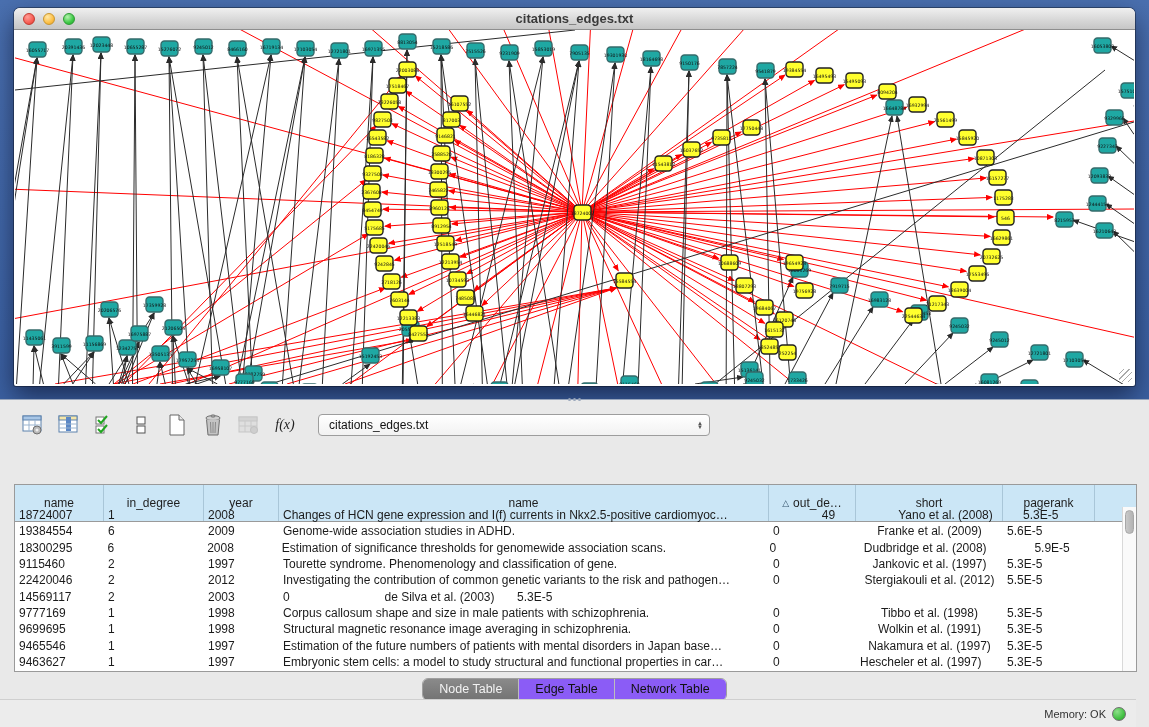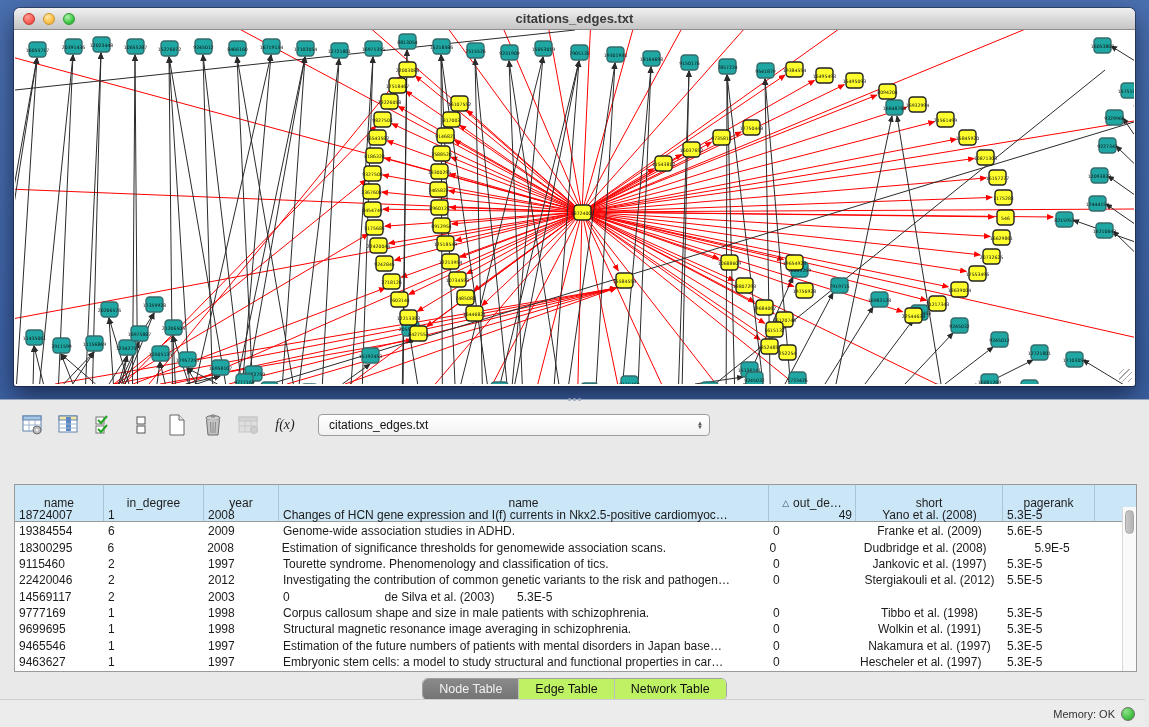--- a/index.html
+++ b/index.html
@@ -58,26 +58,26 @@
   .tr { display:flex; height:16.3px; align-items:center; }
   .td { font-size:12px; color:#1b1b1b; padding:0 4px; overflow:hidden; white-space:nowrap; }
   .vscroll { position:absolute; right:0; top:22px; width:14px; bottom:0;
     background:#fafafa; border-left:1px solid #d9d9d9; }
   .vthumb { position:absolute; left:2px; top:3px; width:9px; height:24px; border-radius:5px;
     background:linear-gradient(90deg,#c9c9c9,#b3b3b3); border:1px solid #a7a7a7; }
 
   .tabs { position:absolute; left:0; right:0; top:278px; display:flex; justify-content:center; }
   .seg { display:flex; border:1px solid #9f9f9f; border-radius:6px; overflow:hidden;
     background:#fff; box-shadow:0 1px 0 rgba(255,255,255,.7); }
-  .seg-btn { font-size:12.5px; padding:3px 16px 4px; color:#111; background:#bef264;
+  .seg-btn { font-size:12.5px; padding:3px 16px 4px; color:#111; background:#8b5cf6;
     border-right:1px solid #bdbdbd; }
   .seg-btn:last-child { border-right:none; }
   .seg-btn.sel { background:linear-gradient(180deg,#8a8a8a,#737373); color:#f2f2f2; }
 
-  .statusbar { position:absolute; left:0; right:4px; bottom:0; height:28px; background:#ececec;
+  .statusbar { position:absolute; left:0; right:13px; bottom:0; height:28px; background:#ececec;
     border-top:1px solid #cfcfcf; display:flex; align-items:center; justify-content:flex-end;
     padding-right:10px; }
   .mem-label { font-size:11px; color:#333; margin-right:6px; }
   .mem-dot { width:14px; height:14px; border-radius:50%; border:1px solid #6f6f6f;
     background:radial-gradient(circle at 35% 30%,#8ee08a,#3fbf3f 65%,#2d9b2d); }
 </style>
 </head>
 <body>
 
 <div id="stage">
@@ -673,21 +673,21 @@
           <div class="th" style="width: 92px;">
             <span>pagerank</span>
           </div>
         </div>
       <div class="tbody" id="tbody">
           <div class="tr">
             <div class="td" style="width: 89px; text-align: left;">18724007</div>
             <div class="td" style="width: 100px; text-align: left;">1</div>
             <div class="td" style="width: 75px; text-align: left;">2008</div>
             <div class="td" style="width: 490px; text-align: left;">Changes of HCN gene expression and I(f) currents in Nkx2.5-positive cardiomyoc…</div>
-            <div class="td" style="width: 87px; text-align: right;">49</div>
+            <div class="td" style="width: 87px; text-align: center; margin-left: 16px;">49</div>
             <div class="td" style="width: 147px; text-align: center;">Yano et al. (2008)</div>
             <div class="td" style="width: 92px; text-align: left;">5.3E-5</div>
           </div>
           <div class="tr">
             <div class="td" style="width: 89px; text-align: left;">19384554</div>
             <div class="td" style="width: 100px; text-align: left;">6</div>
             <div class="td" style="width: 75px; text-align: left;">2009</div>
             <div class="td" style="width: 490px; text-align: left;">Genome-wide association studies in ADHD.</div>
             <div class="td" style="width: 87px; text-align: left;">0</div>
             <div class="td" style="width: 147px; text-align: center;">Franke et al. (2009)</div>
@@ -699,21 +699,21 @@
             <div class="td" style="width: 75px; text-align: left;">2008</div>
             <div class="td" style="width: 490px; text-align: left;">Estimation of significance thresholds for genomewide association scans.</div>
             <div class="td" style="width: 87px; text-align: left;">0</div>
             <div class="td" style="width: 147px; text-align: center;">Dudbridge et al. (2008)</div>
             <div class="td" style="width: 92px; text-align: left; margin-left: 32px;">5.9E-5</div>
           </div>
           <div class="tr">
             <div class="td" style="width: 89px; text-align: left;">9115460</div>
             <div class="td" style="width: 100px; text-align: left;">2</div>
             <div class="td" style="width: 75px; text-align: left;">1997</div>
-            <div class="td" style="width: 490px; text-align: left;">Tourette syndrome. Phenomenology and classification of tics.</div>
+            <div class="td" style="width: 490px; text-align: left;">Tourette syndrome. Phenomenology and classification of gene.</div>
             <div class="td" style="width: 87px; text-align: left;">0</div>
             <div class="td" style="width: 147px; text-align: center;">Jankovic et al. (1997)</div>
             <div class="td" style="width: 92px; text-align: left;">5.3E-5</div>
           </div>
           <div class="tr">
             <div class="td" style="width: 89px; text-align: left;">22420046</div>
             <div class="td" style="width: 100px; text-align: left;">2</div>
             <div class="td" style="width: 75px; text-align: left;">2012</div>
             <div class="td" style="width: 490px; text-align: left;">Investigating the contribution of common genetic variants to the risk and pathogen…</div>
             <div class="td" style="width: 87px; text-align: left;">0</div>

